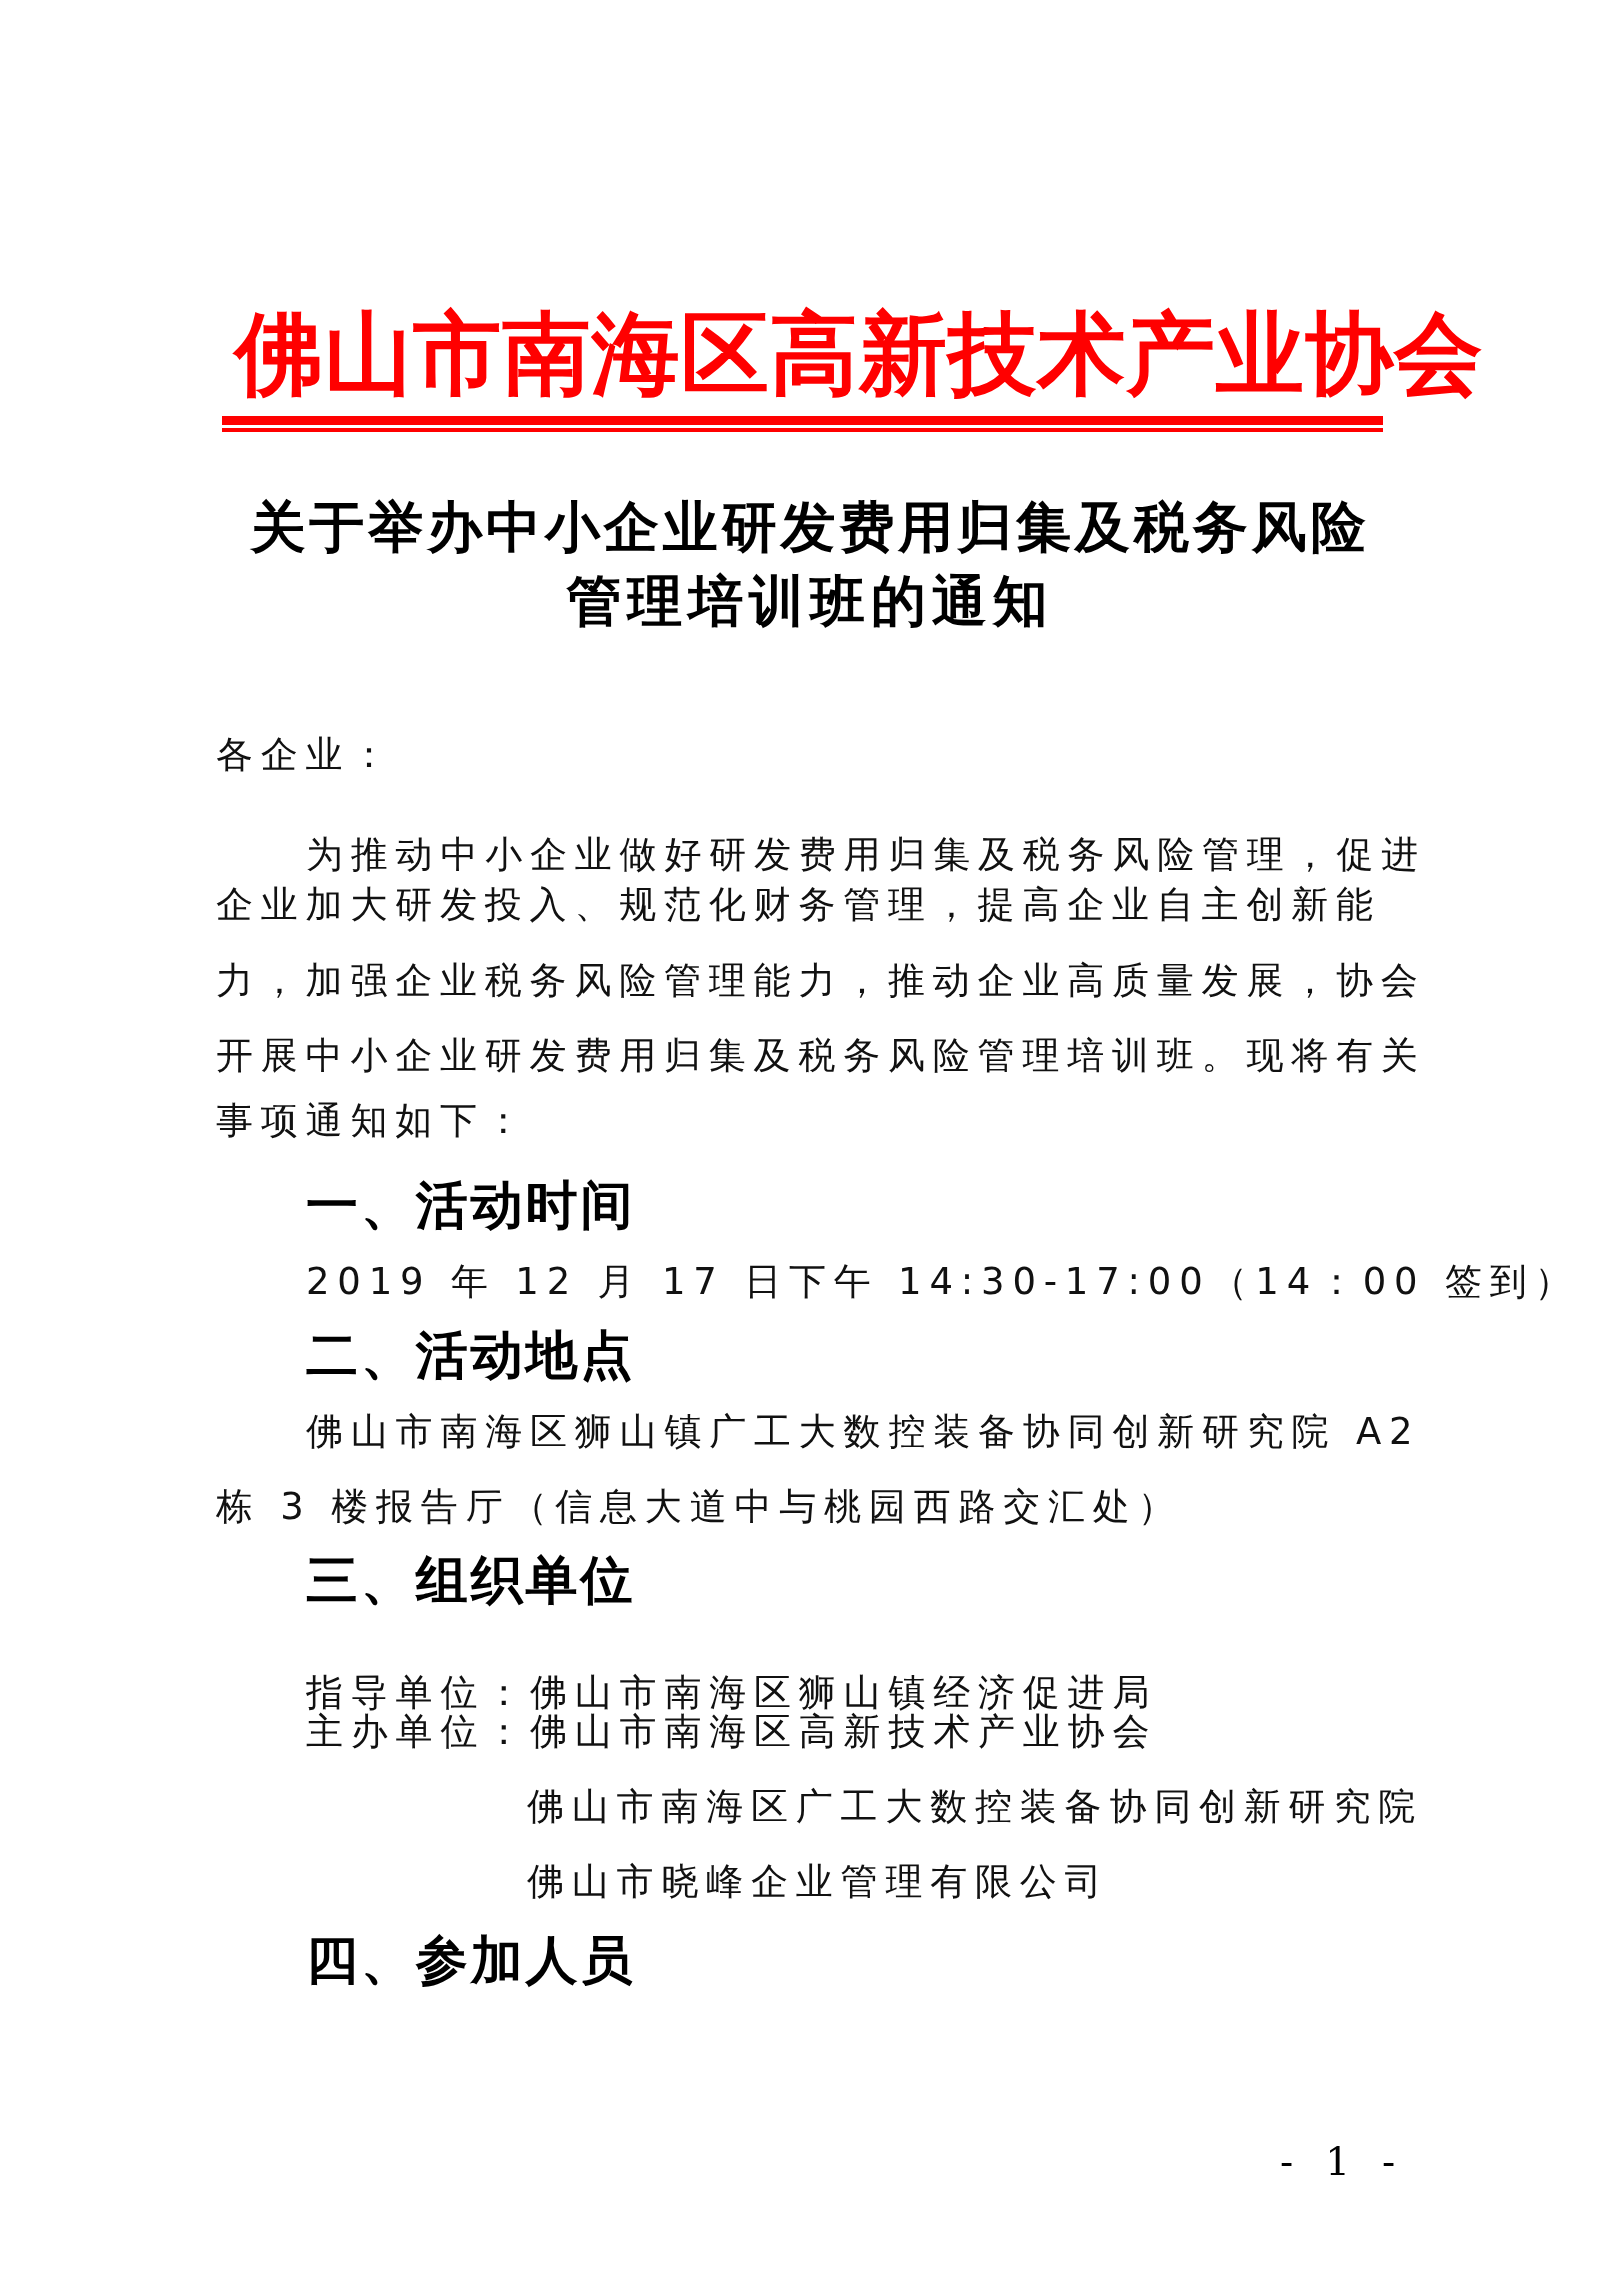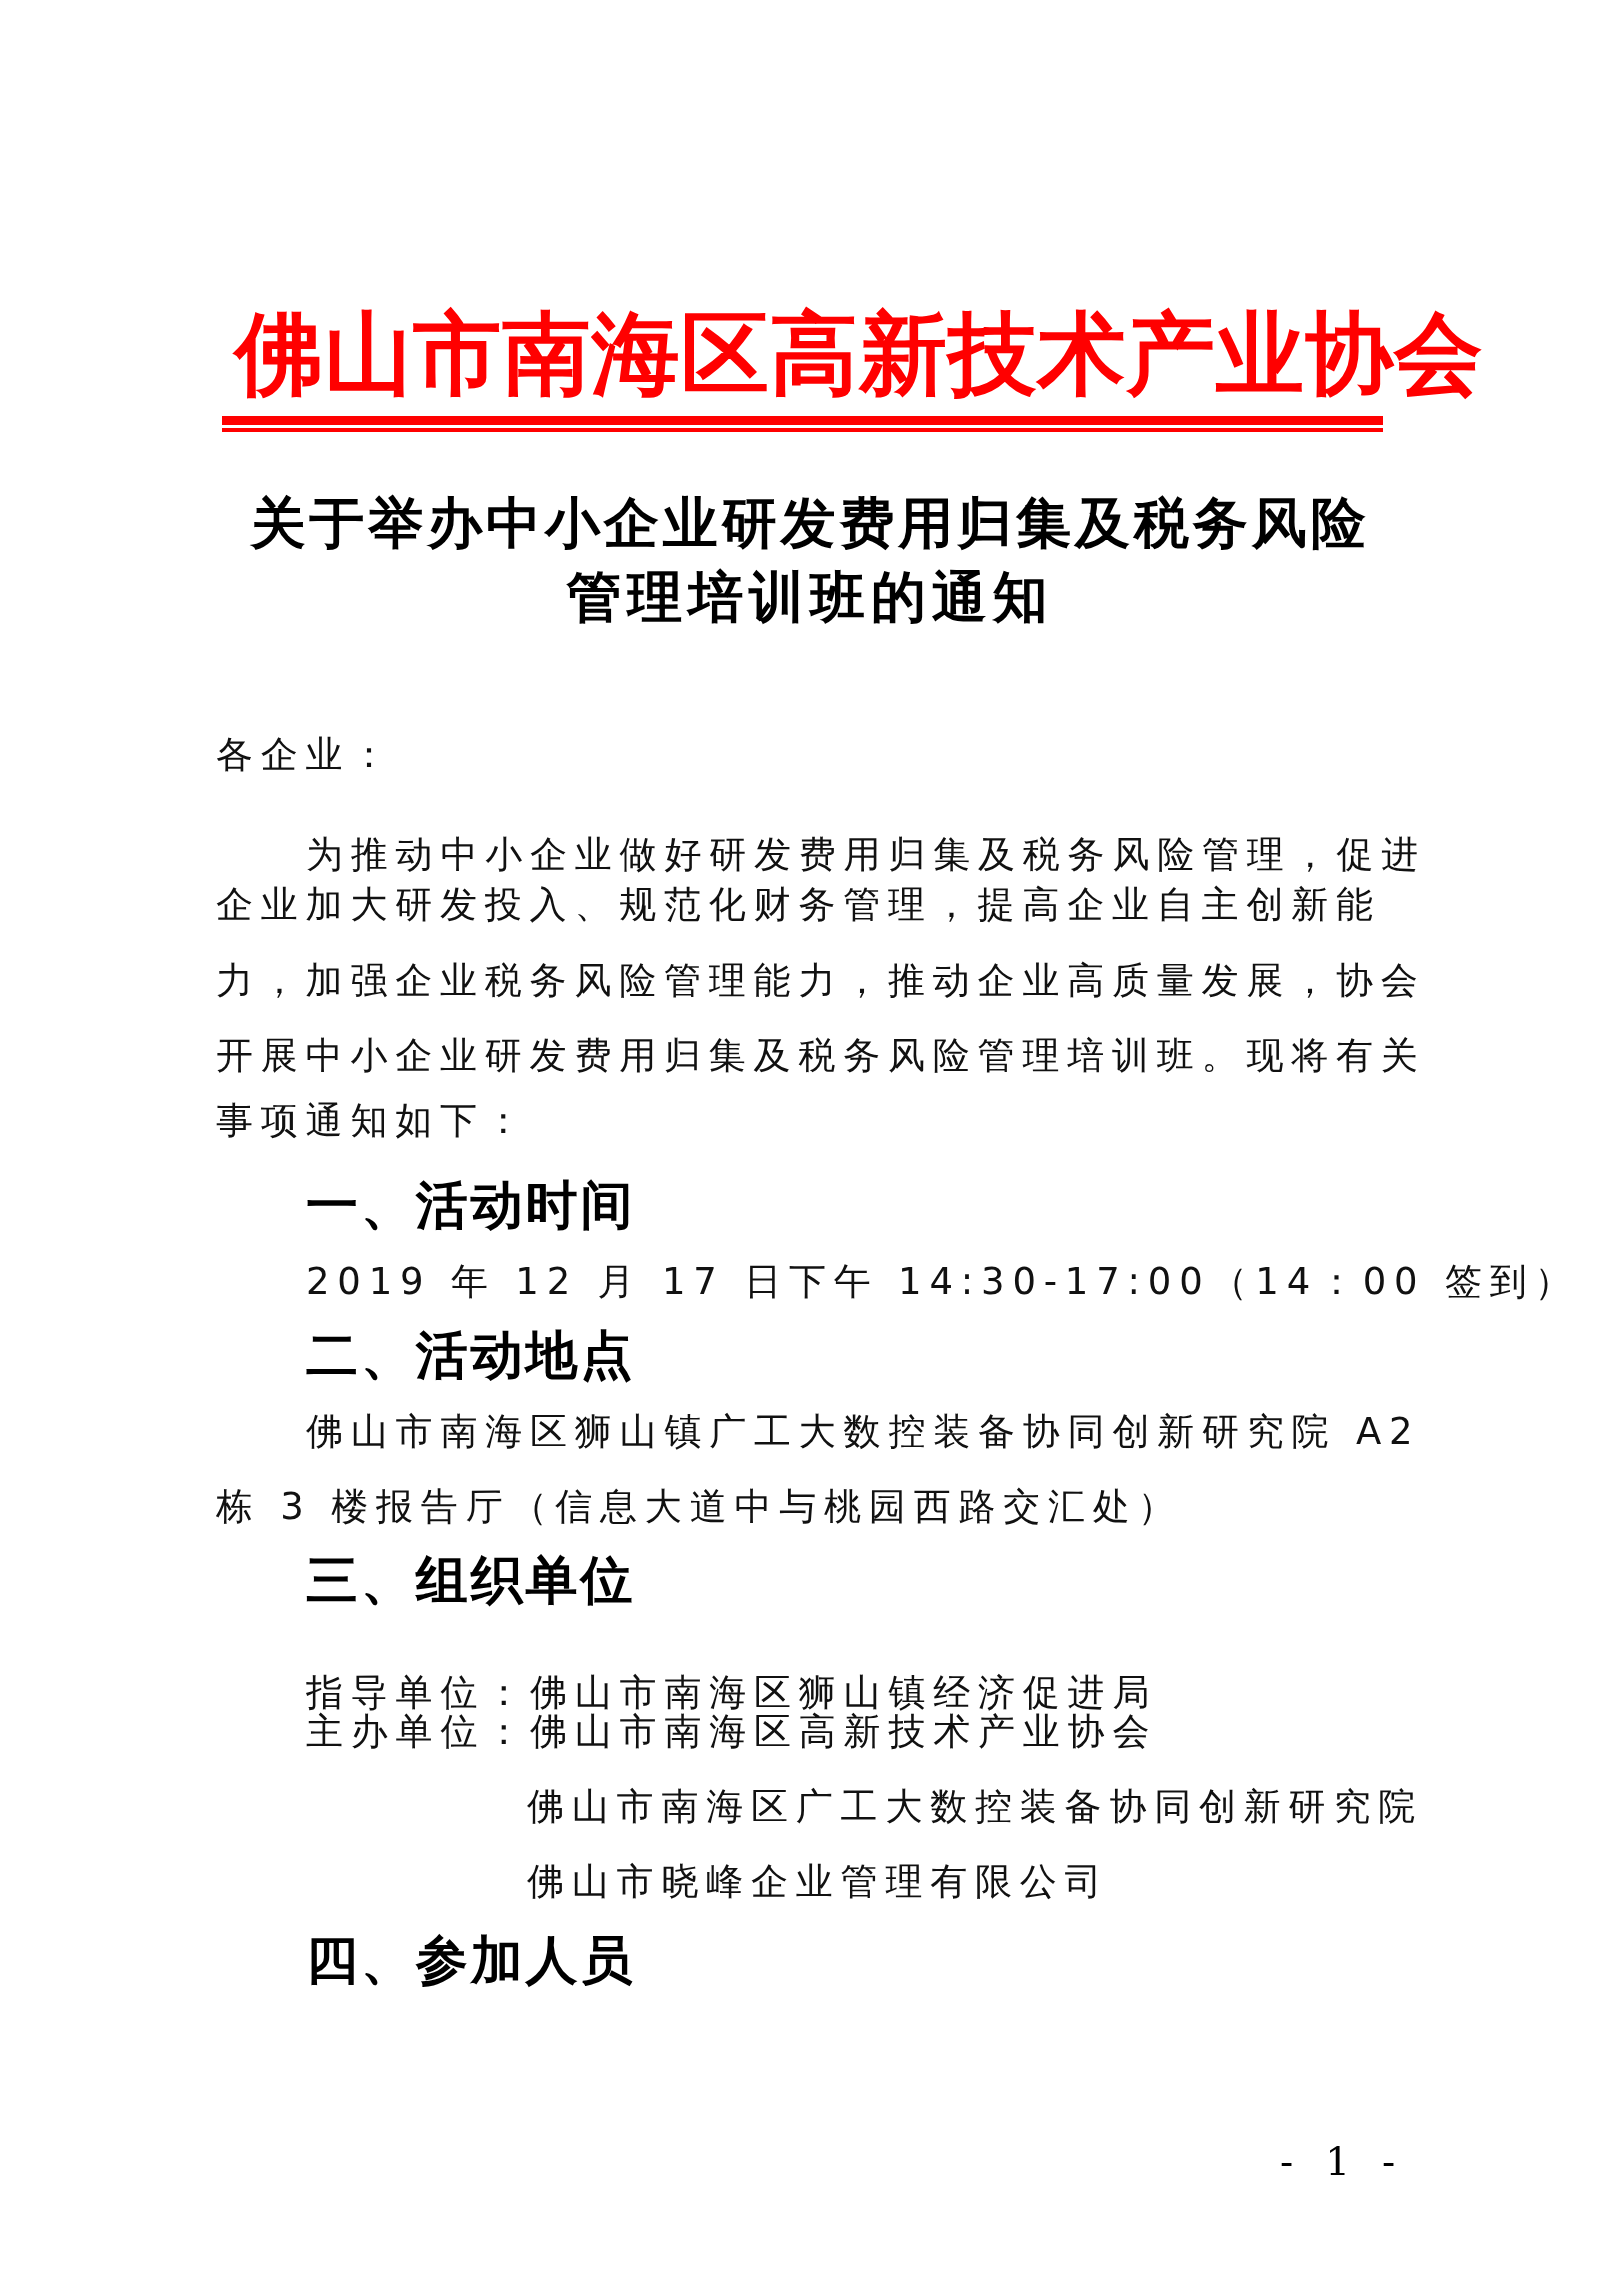--- a/index.html
+++ b/index.html
@@ -9,21 +9,21 @@
 
     .org-header { position: absolute; left: 222px; top: 294px; width: 1161px; height: 118px;
                   text-align: center; white-space: nowrap; }
     .org-header span { display: inline-block; font-family: "DejaVu Serif", "Liberation Serif", serif;
                        font-size: 90px; line-height: 118px; color: #ff0000; font-weight: bold;
                        letter-spacing: 1px; transform: scaleX(0.98); transform-origin: center; }
     .red-rule-thick { position: absolute; left: 222px; top: 416px; width: 1161px; height: 8.8px; background: #ff0000; }
     .red-rule-thin  { position: absolute; left: 222px; top: 428px; width: 1161px; height: 3.9px; background: #ff0000; }
 
     .doc-title { position: absolute; left: 222px; width: 1176px; text-align: center; white-space: nowrap;
-                 font-family: Liberation Mono, monospace; font-weight: bold;
+                 font-family: Liberation Sans, sans-serif; font-weight: bold;
                  font-size: 55px; line-height: 69px; color: #000; }
     .doc-title.l1 { top: 493px; letter-spacing: 3.9px; }
     .doc-title.l2 { top: 567px; letter-spacing: 5.9px; }
 
     .line { position: absolute; left: 216px; white-space: nowrap;
             font-family: "DejaVu Sans", "Liberation Sans", sans-serif;
             font-size: 37px; line-height: 49px; letter-spacing: 7.8px; color: #111; }
     .indent { left: 306px; }
     .indent-org { left: 527px; }
     .section { font-weight: bold; font-family: "DejaVu Sans", "Liberation Sans", sans-serif;

